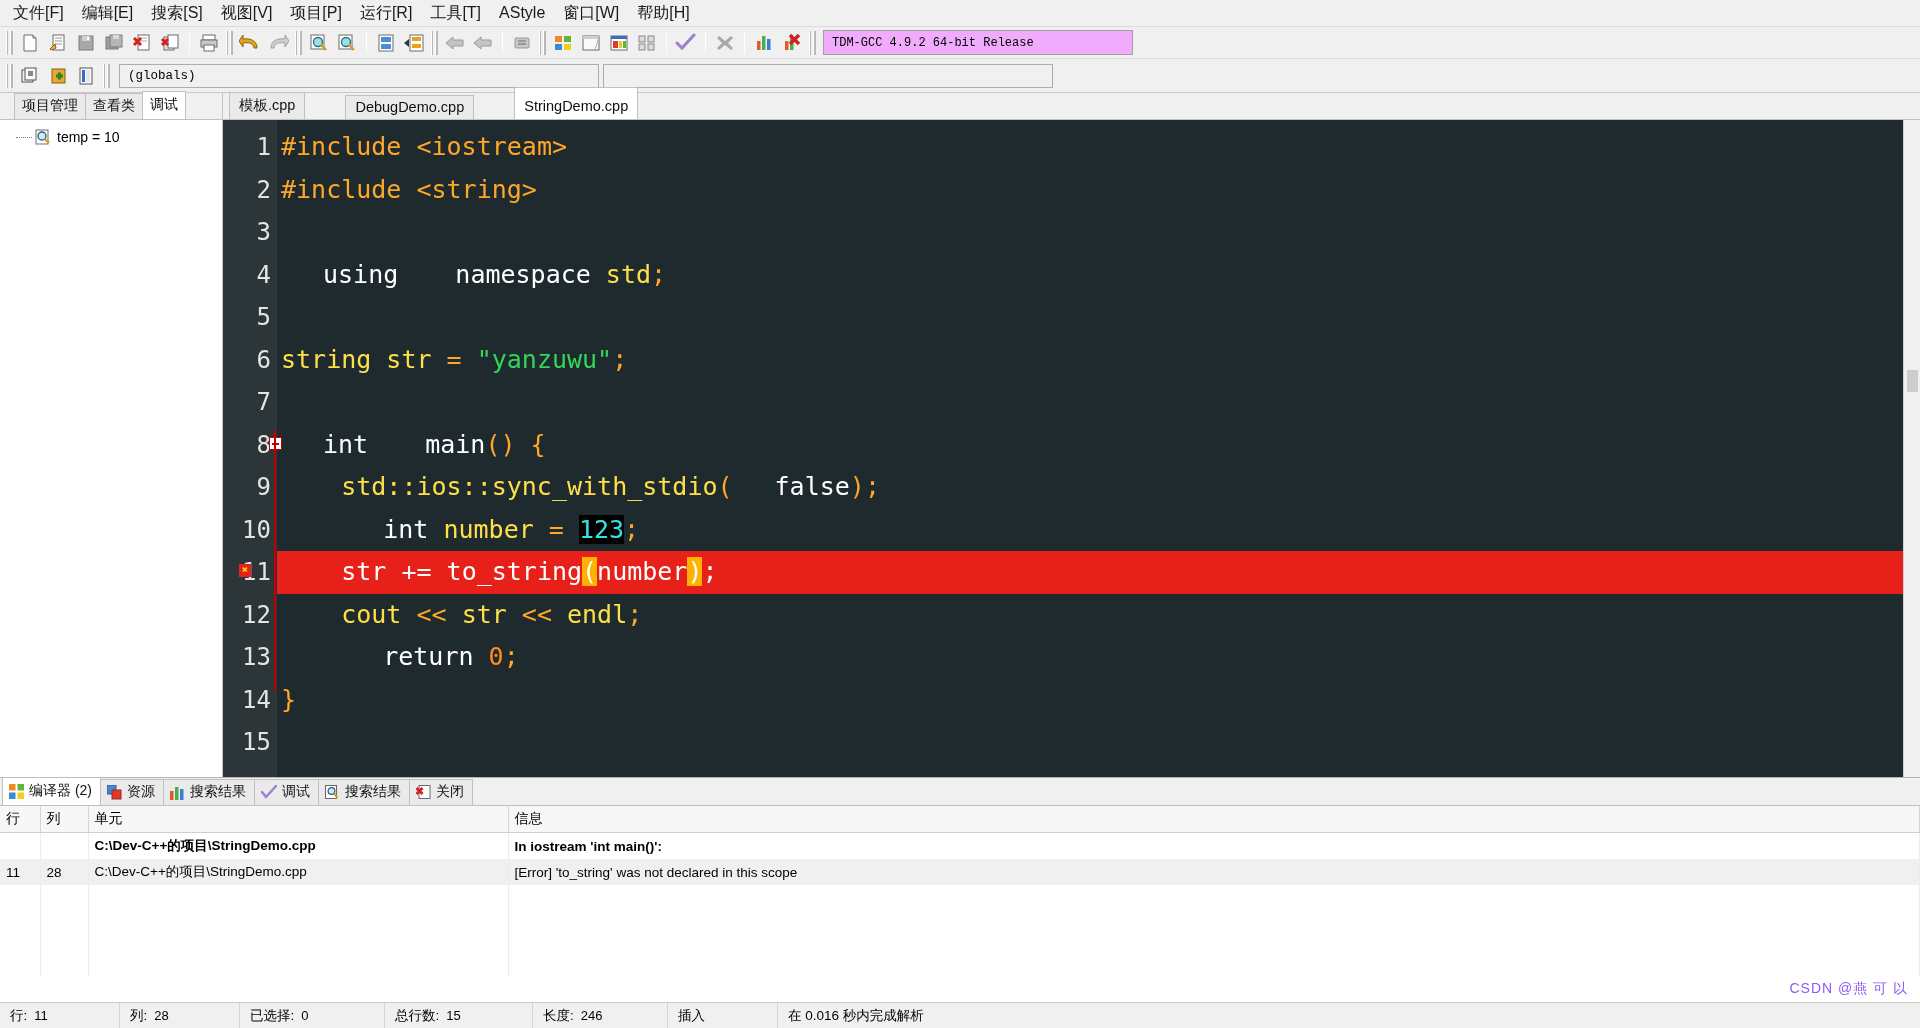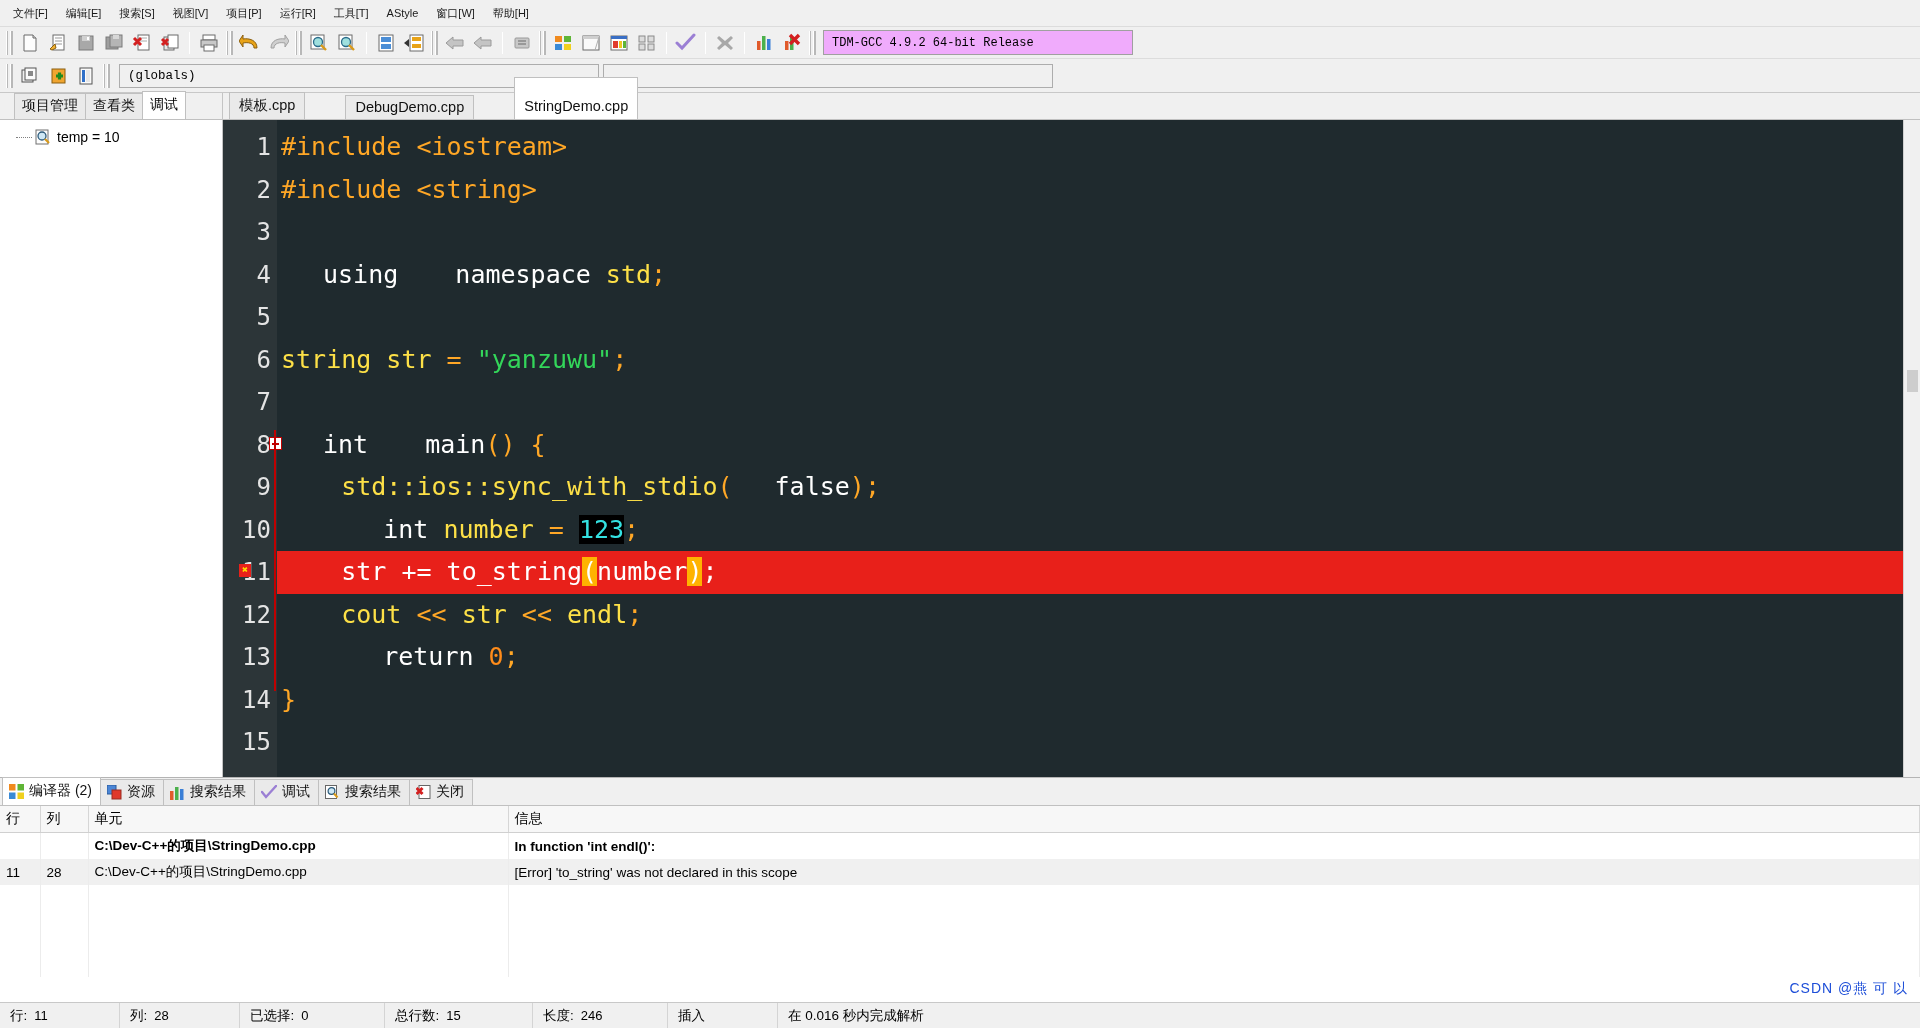--- a/index.html
+++ b/index.html
@@ -57,21 +57,21 @@
 
   
   .menubar {
     height: 27px; min-height: 27px;
     background: #f0f0f0;
     display: flex; align-items: center;
     padding-left: 4px;
     border-bottom: 1px solid #dcdcdc;
   }
   .menu-item {
-    font-size: 11px; color: #1a1a1a;
+    font-size: 16px; color: #1a1a1a;
     padding: 3px 9px; white-space: nowrap;
     font-family: "Liberation Sans", sans-serif;
   }
 
   
   .toolbar {
     height: 32px; min-height: 32px;
     background: #f0f0f0;
     display: flex; align-items: center;
     border-bottom: 1px solid #dcdcdc;
@@ -177,21 +177,21 @@
     display: flex; align-items: flex-end;
     background: #f0f0f0; padding-left: 6px; gap: 41px;
   }
   .ed-tab {
     font-size: 14.5px; color: #111;
     padding: 3px 9px 4px 9px;
     border: 1px solid #c0c0c0; border-bottom: none;
     background: #eaeaea; margin-right: -1px; white-space: nowrap;
   }
   .ed-tab.active {
-    background: #ffffff; padding-top: 20px; padding-bottom: 5px;
+    background: #ffffff; padding-top: 10px; padding-bottom: 5px;
     position: relative; z-index: 2; text-align: center;
   }
   .editor {
     flex: 1 1 auto; position: relative; min-height: 0;
     background: #1f2a2e;
     display: flex; overflow: hidden;
     border-top: 1px solid #c0c0c0;
   }
   .gutter {
     width: 54px; min-width: 54px;
@@ -297,21 +297,21 @@
   }
   .sb-cell {
     display: flex; align-items: baseline; gap: 7px;
     padding: 0 10px; height: 26px; line-height: 26px;
     border-right: 1px solid #d4d4d4; white-space: nowrap;
   }
   .sb-cell .v { font-size: 13px; }
   .sb-grow { flex: 1 1 auto; border-right: none; }
   .watermark {
     position: absolute; right: 12px; bottom: 30px;
-    font-size: 14px; color: #1d4ed8; letter-spacing: 1px;
+    font-size: 14px; color: #8b5cf6; letter-spacing: 1px;
   }
 </style>
 </head>
 <body>
 
 <div class="app">
 
 
   <div class="menubar">
     <div class="menu-item">文件[F]</div>
@@ -652,21 +652,21 @@
             <th class="col-col">列</th>
             <th class="col-unit">单元</th>
             <th>信息</th>
           </tr>
         </thead>
         <tbody id="errbody">
             <tr class="hdrow">
               <td class="col-line" style="font-weight: bold;"></td>
               <td class="col-col" style="font-weight: bold;"></td>
               <td class="col-unit" style="font-weight: bold;">C:\Dev-C++的项目\StringDemo.cpp</td>
-              <td style="font-weight: bold;">In function 'int endl()':</td>
+              <td style="font-weight: bold;">In iostream 'int main()':</td>
             </tr>
             <tr class="errow">
               <td class="col-line">11</td>
               <td class="col-col">28</td>
               <td class="col-unit">C:\Dev-C++的项目\StringDemo.cpp</td>
               <td>[Error] 'to_string' was not declared in this scope</td>
             </tr>
             <tr>
               <td>&nbsp;</td>
               <td>&nbsp;</td>

